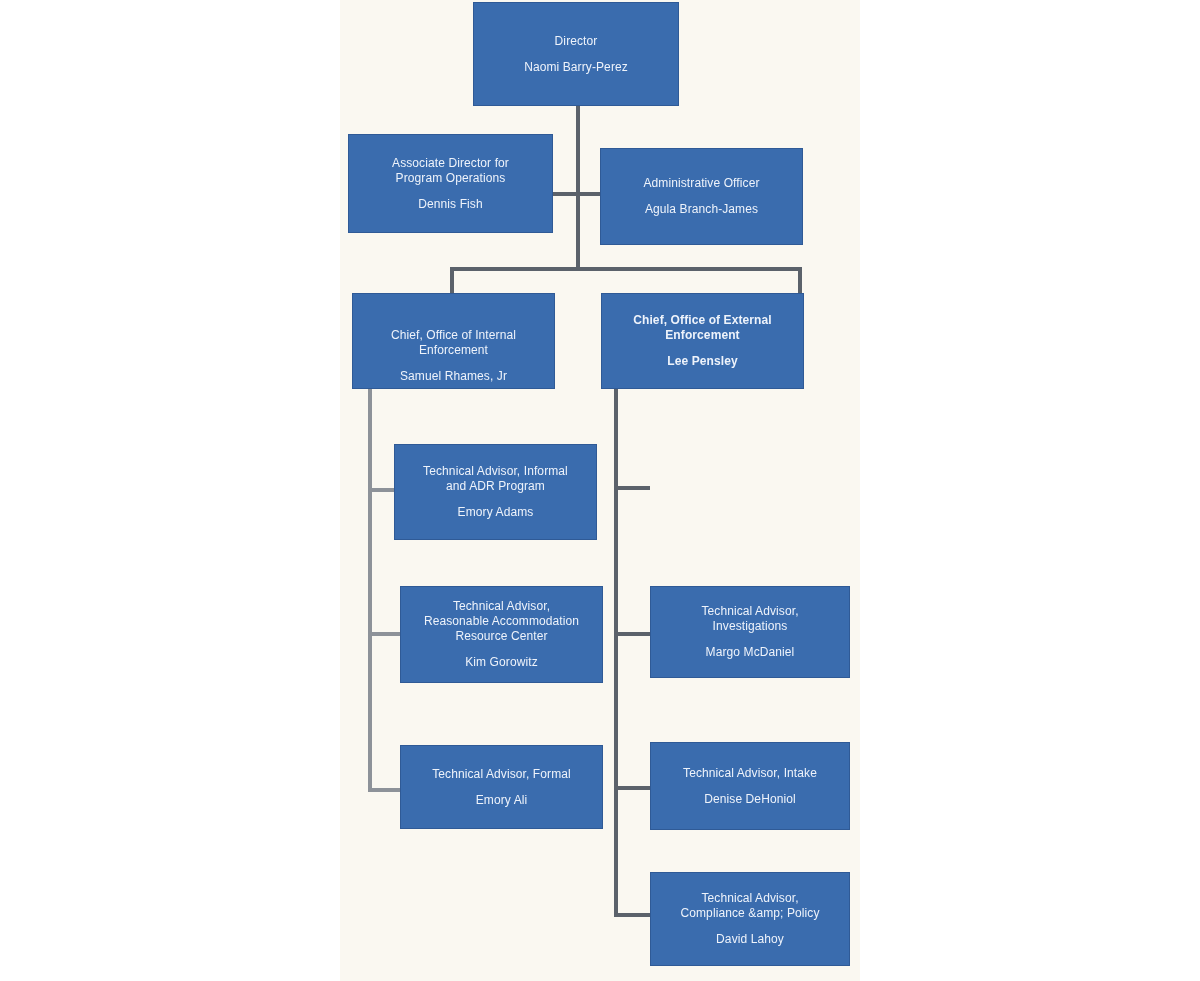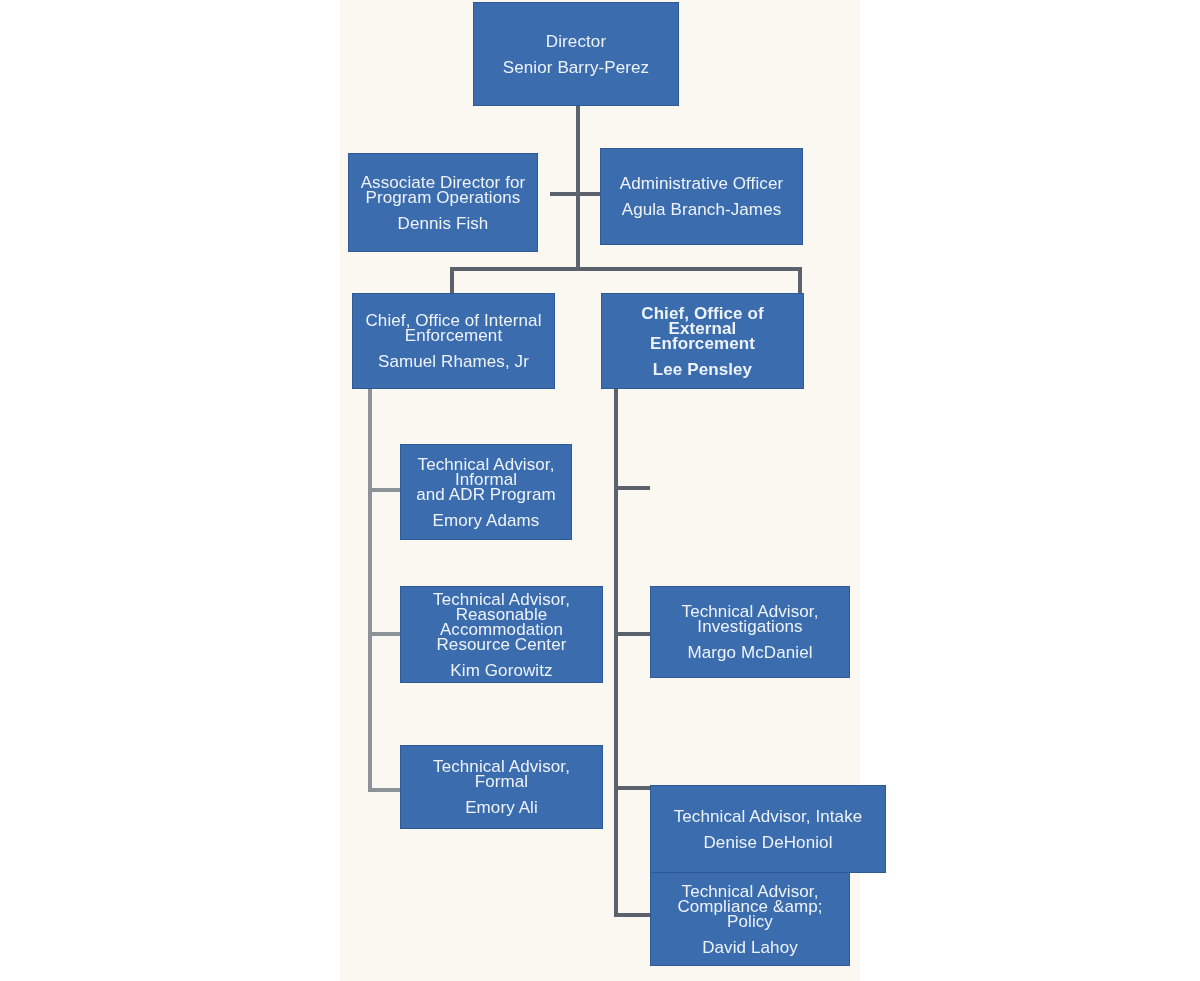--- a/index.html
+++ b/index.html
@@ -31,21 +31,21 @@
     position: absolute;
     box-sizing: border-box;
     background: #3a6cae;
     border: 1px solid #2f5a96;
     color: #eef3fb;
     display: flex;
     flex-direction: column;
     align-items: center;
     justify-content: center;
     text-align: center;
-    font-size: 17px;
+    font-size: 12px;
     line-height: 15px;
     letter-spacing: 0.1px;
     padding: 4px 6px;
     filter: blur(0.35px);
     z-index: 3;
   }
   .node .title {
     display: block;
     white-space: pre-line;
   }
@@ -86,47 +86,47 @@
     <div class="conn" style="left:28px; top:788px; width:32px; height:4px;"></div>
 
     <div class="conn dark" style="left:274px; top:388px; width:4px; height:529px;"></div>
     <div class="conn dark" style="left:274px; top:486px; width:36px; height:4px;"></div>
     <div class="conn dark" style="left:274px; top:632px; width:36px; height:4px;"></div>
     <div class="conn dark" style="left:274px; top:786px; width:36px; height:4px;"></div>
     <div class="conn dark" style="left:274px; top:913px; width:36px; height:4px;"></div>
 
     <div class="node" style="left:133px; top:2px; width:206px; height:104px;">
       <span class="title">Director</span>
-      <span class="person">Senior Barry-Perez</span>
+      <span class="person">Naomi Barry-Perez</span>
     </div>
 
-    <div class="node" style="left:8px; top:153px; width:190px; height:99px;">
+    <div class="node" style="left:8px; top:134px; width:205px; height:99px;">
       <span class="title">Associate Director for
 Program Operations</span>
       <span class="person">Dennis Fish</span>
     </div>
 
     <div class="node" style="left:260px; top:148px; width:203px; height:97px;text-align:right;">
       <span class="title">Administrative Officer</span>
       <span class="person">Agula Branch-James</span>
     </div>
 
-    <div class="node" style="left:12px; top:293px; width:203px; height:96px;">
+    <div class="node" style="left:12px; top:293px; width:203px; height:96px;justify-content:flex-end;">
       <span class="title">Chief, Office of Internal
 Enforcement</span>
       <span class="person">Samuel Rhames, Jr</span>
     </div>
 
     <div class="node" style="left:261px; top:293px; width:203px; height:96px;font-weight:bold;">
       <span class="title">Chief, Office of External
 Enforcement</span>
       <span class="person">Lee Pensley</span>
     </div>
 
-    <div class="node" style="left:60px; top:444px; width:172px; height:96px;">
+    <div class="node" style="left:54px; top:444px; width:203px; height:96px;">
       <span class="title">Technical Advisor,  Informal
 and ADR Program</span>
       <span class="person">Emory Adams</span>
     </div>
 
     <div class="node" style="left:60px; top:586px; width:203px; height:97px;">
       <span class="title">Technical Advisor,
 Reasonable Accommodation
 Resource Center</span>
       <span class="person">Kim Gorowitz</span>
@@ -137,21 +137,21 @@
       <span class="person">Emory Ali</span>
     </div>
 
 
     <div class="node" style="left:310px; top:586px; width:200px; height:92px;">
       <span class="title">Technical Advisor,
 Investigations</span>
       <span class="person">Margo McDaniel</span>
     </div>
 
-    <div class="node" style="left:310px; top:742px; width:236px; height:88px;margin-top:43px;">
+    <div class="node" style="left:310px; top:742px; width:200px; height:88px;">
       <span class="title">Technical Advisor, Intake</span>
       <span class="person">Denise DeHoniol</span>
     </div>
 
     <div class="node" style="left:310px; top:872px; width:200px; height:94px;">
       <span class="title">Technical Advisor,
 Compliance &amp;amp; Policy</span>
       <span class="person">David Lahoy</span>
     </div>
 

